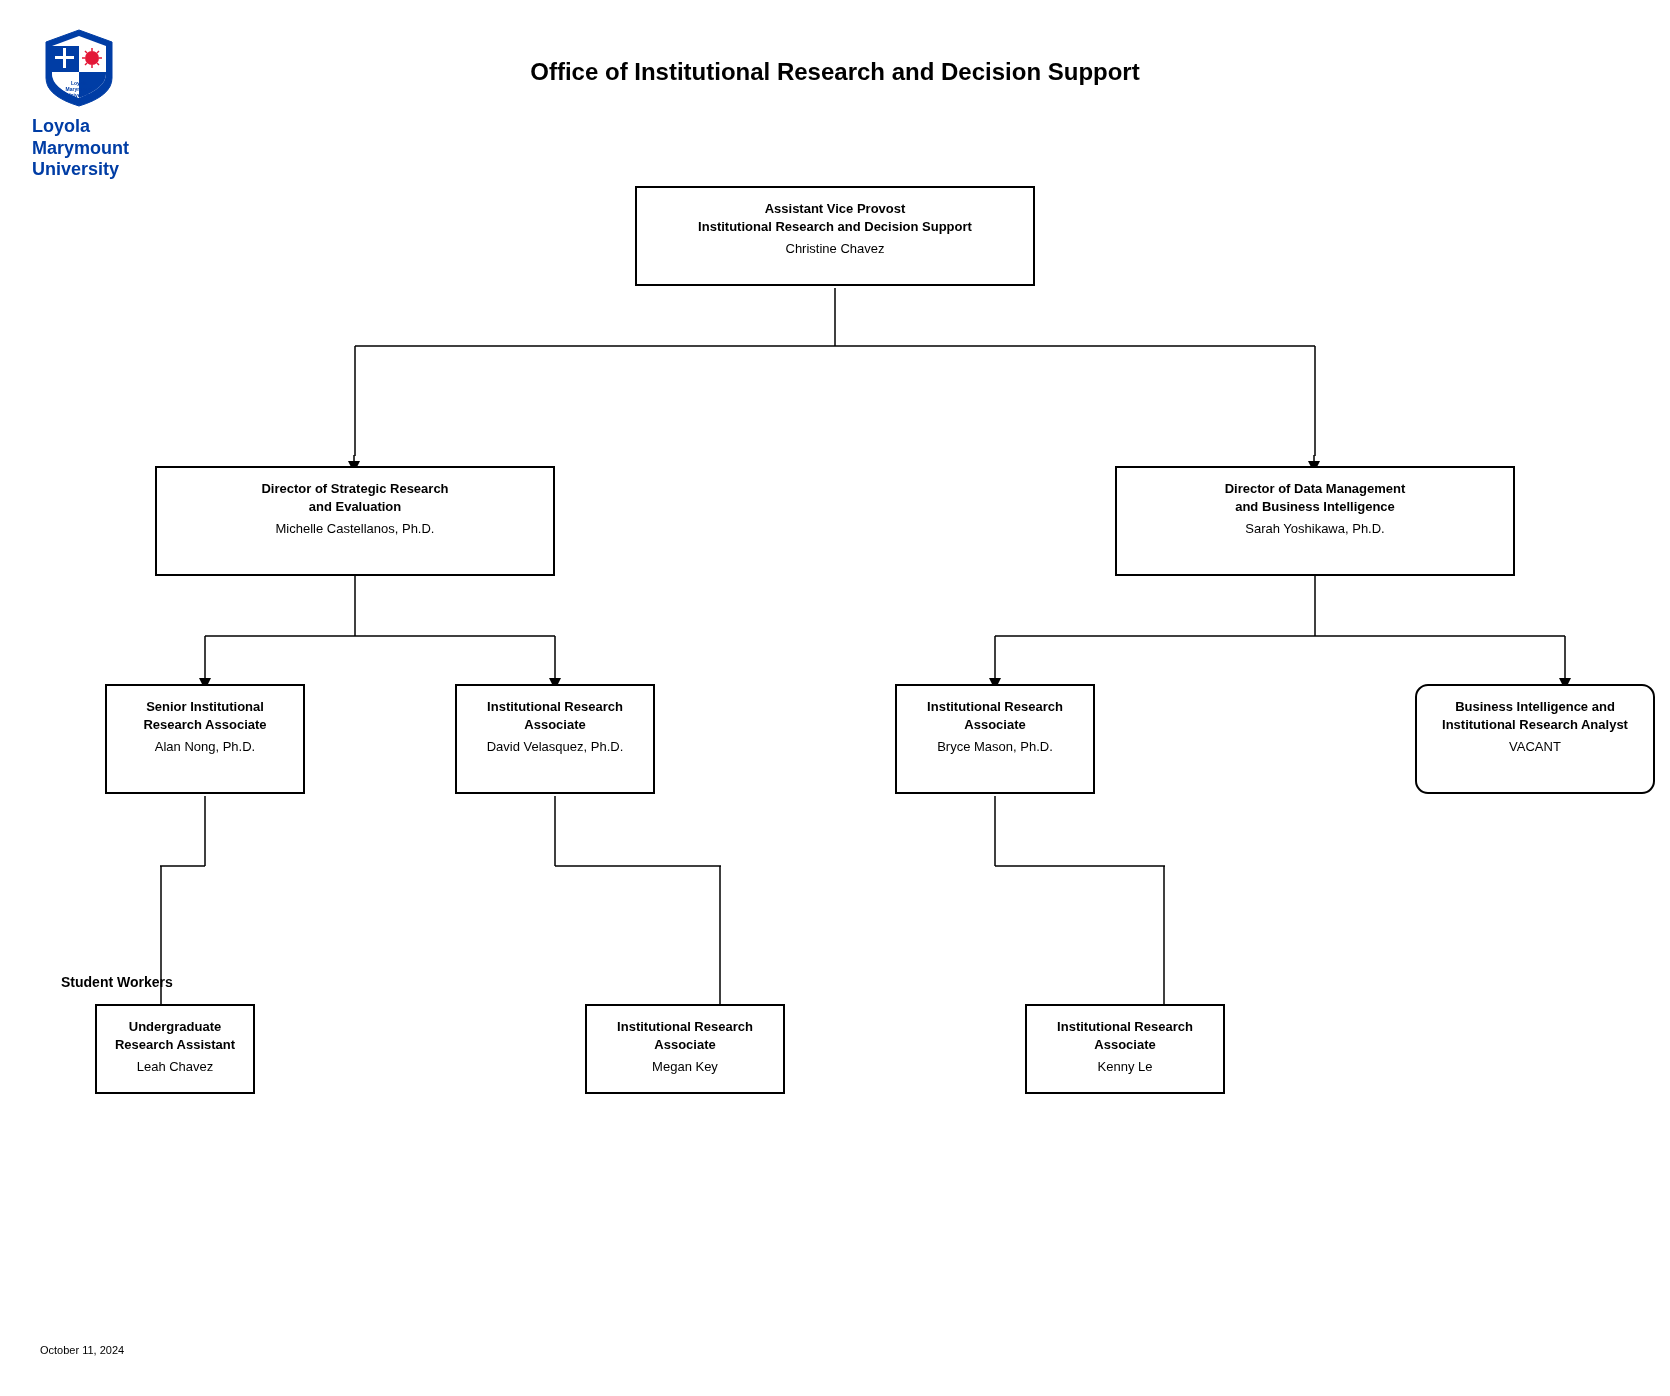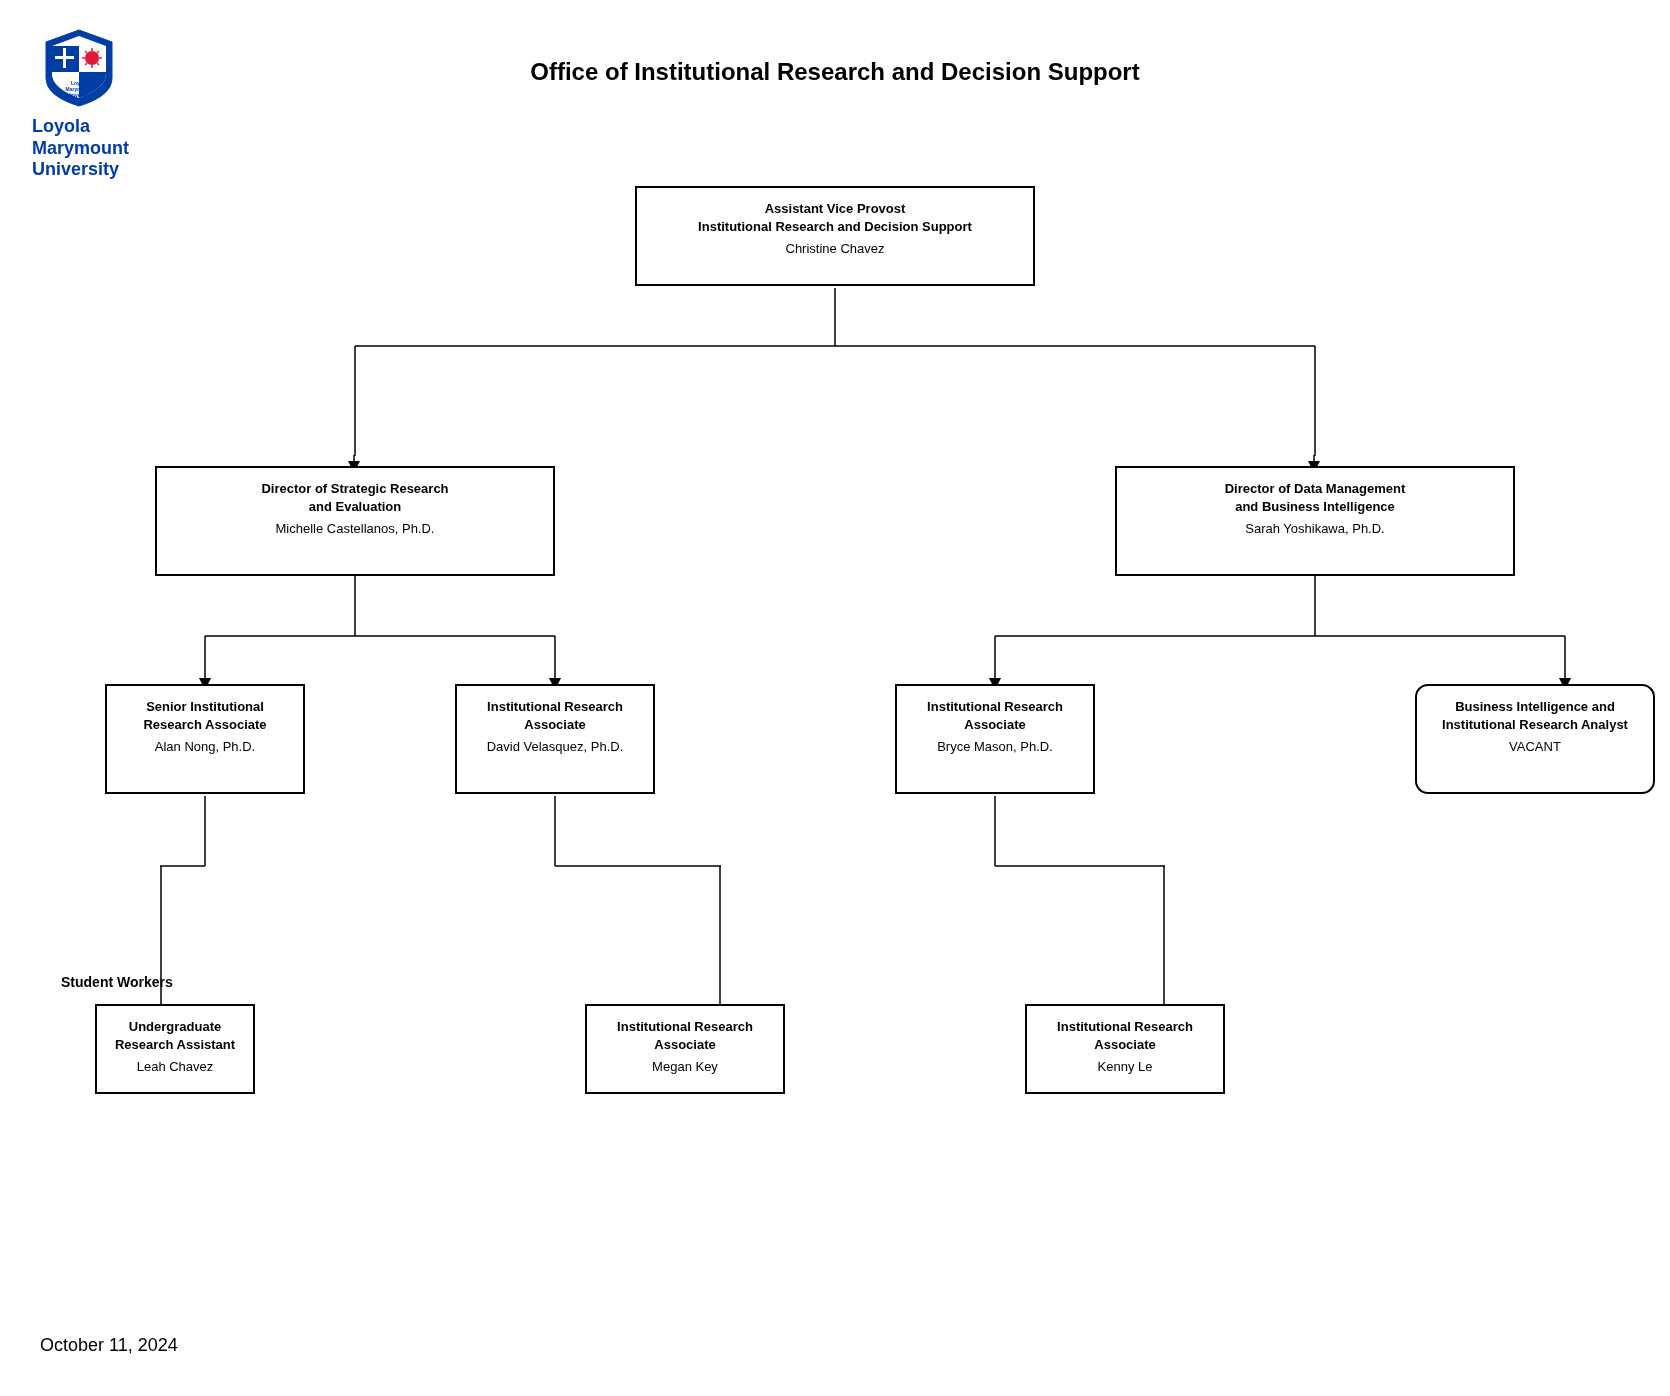--- a/index.html
+++ b/index.html
@@ -64,21 +64,21 @@
     .student-workers-label {
       position: absolute;
       font-weight: bold;
       font-size: 14px;
     }
 
     .footer-date {
       position: absolute;
       bottom: 40px;
       left: 40px;
-      font-size: 18px;
+      font-size: 11px;
       color: #000;
     }
 
     svg.connectors {
       position: absolute;
       top: 0;
       left: 0;
       width: 100%;
       height: 100%;
       pointer-events: none;

